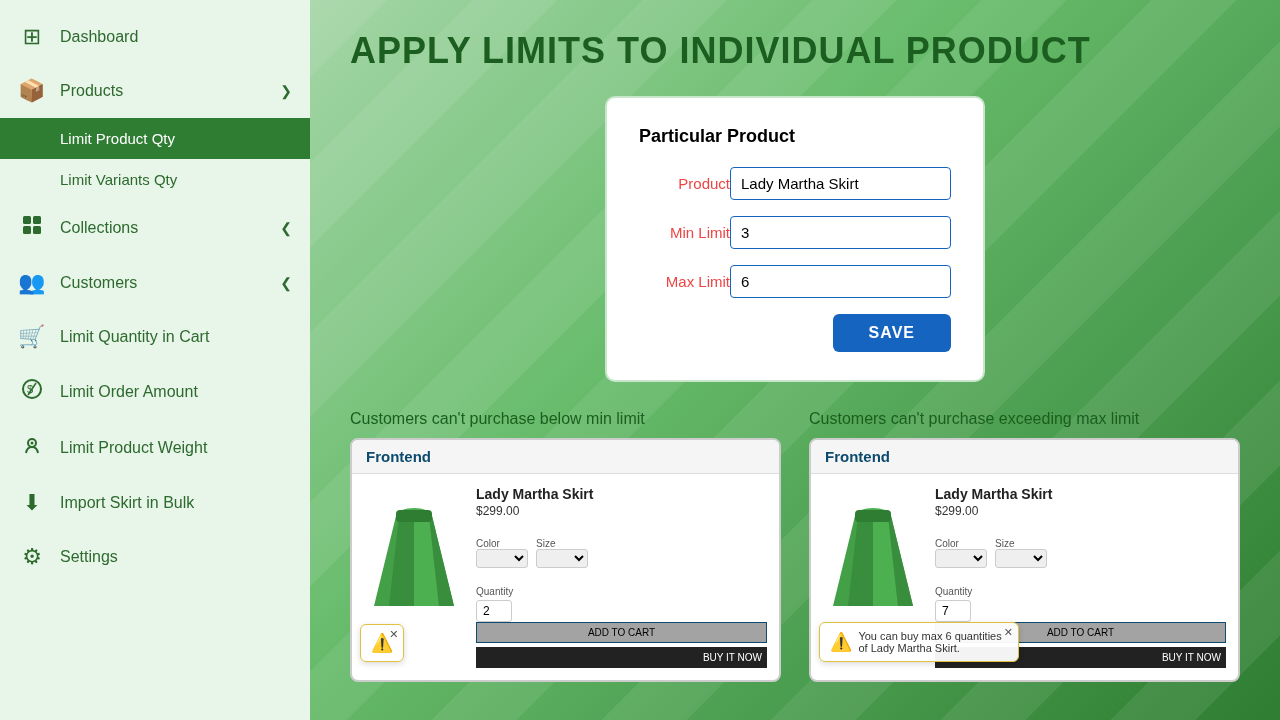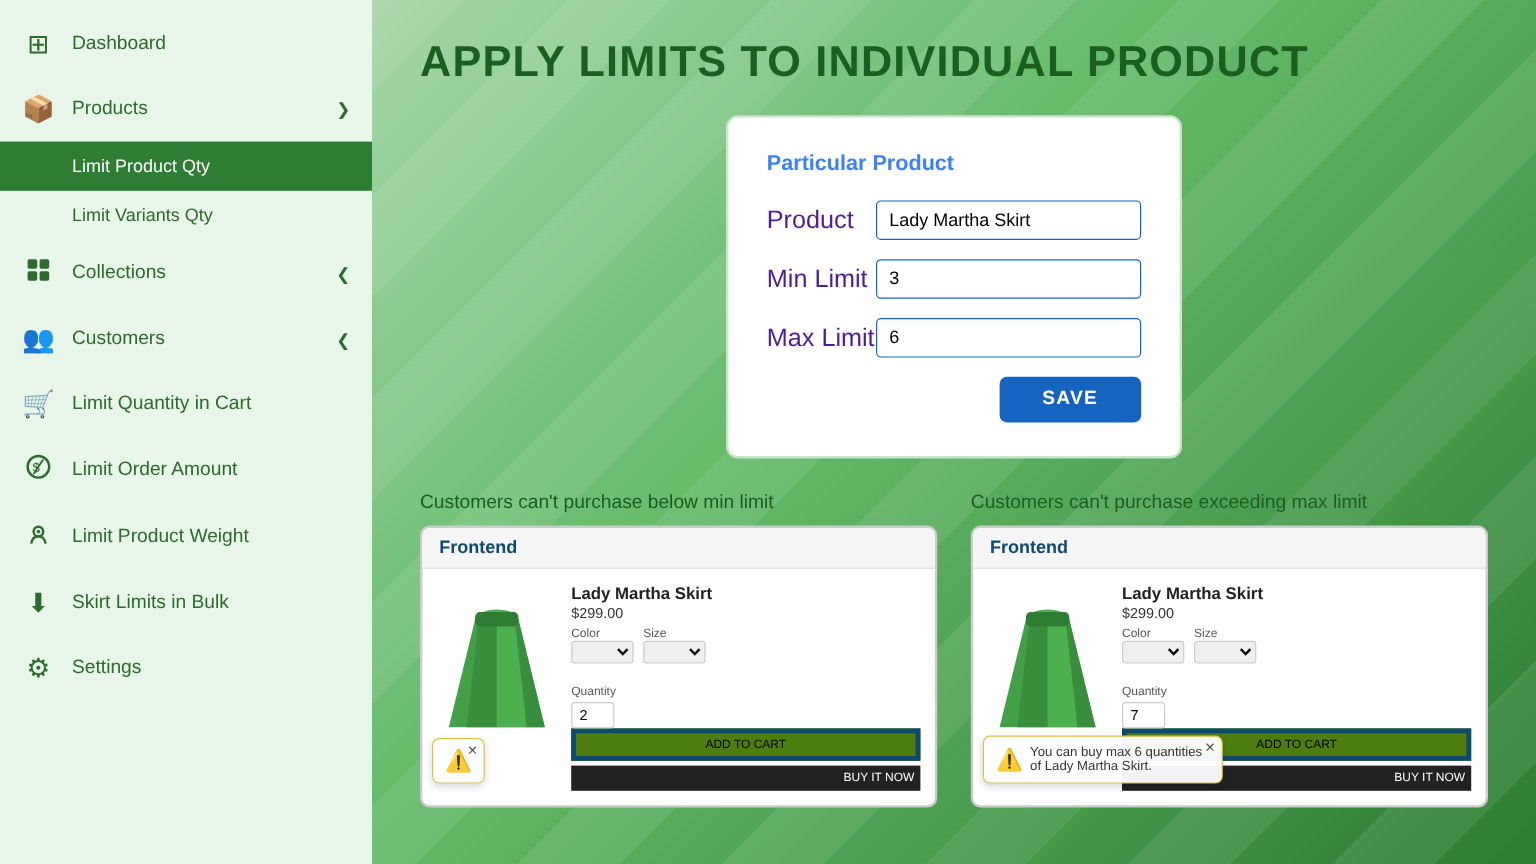--- a/index.html
+++ b/index.html
@@ -83,33 +83,34 @@
       border: 2px solid #c8e6c9;
       padding: 28px 32px;
       max-width: 380px;
       margin: 0 auto 28px auto;
       position: relative;
       z-index: 1;
     }
     .card-title {
       font-size: 18px;
       font-weight: bold;
-      color: #3b82f6;
+      color: #000000;
       margin-bottom: 20px;
     }
     .form-row {
       display: flex;
       align-items: center;
       margin-bottom: 16px;
     }
     .form-label {
       width: 110px;
-      font-size: 21px;
-      color: #4c1d95;
+      font-size: 15px;
+      color: #ef4444;
       font-weight: 500;
+      text-align: right;
     }
     .form-input {
       flex: 1;
       border: 1.5px solid #1565c0;
       border-radius: 4px;
       padding: 7px 10px;
       font-size: 15px;
       outline: none;
     }
     .save-btn {
@@ -164,43 +165,43 @@
     .product-img {
       width: 100px;
       min-width: 100px;
       height: 130px;
       position: relative;
     }
     
     .skirt-svg { width: 100%; height: 100%; }
     .product-info { flex: 1; font-size: 12px; }
     .product-name { font-size: 14px; font-weight: bold; color: #222; margin-bottom: 2px; }
-    .product-price { font-size: 12px; color: #333; margin-bottom: 5px; }
+    .product-price { font-size: 12px; color: #333; margin-bottom: 20px; }
     .field-row { display: flex; gap: 8px; margin-bottom: 18px; }
     .field-label { font-size: 10px; color: #555; }
     .field-select {
       border: 1px solid #ccc;
       border-radius: 3px;
       padding: 2px 18px;
       font-size: 10px;
       width: 52px;
     }
     .qty-label { font-size: 10px; color: #555; margin-bottom: 3px; }
     .qty-input {
       border: 1px solid #ccc;
       border-radius: 3px;
       padding: 3px 6px;
       width: 36px;
       font-size: 12px;
     }
     .add-cart-btn {
       display: block;
       width: 100%;
-      background: #4d7c0f;
-      border: 4px solid #0c4a6e;
+      background: #a3a3a3;
+      border: 1px solid #0c4a6e;
       padding: 4px;
       font-size: 10px;
       cursor: pointer;
       margin-bottom: 4px;
       text-align: center;
     }
     .buy-btn {
       display: block;
       width: 100%;
       background: #222;
@@ -300,21 +301,21 @@
         <circle cx="11" cy="9" r="4" stroke="#2d6a2d" stroke-width="2" fill="none"></circle>
         <path d="M5 19 Q6 13 11 13 Q16 13 17 19" stroke="#2d6a2d" stroke-width="2" fill="none"></path>
         <circle cx="11" cy="9" r="1.5" fill="#2d6a2d"></circle>
       </svg>
     </span>
     <span>Limit Product Weight</span>
   </div>
 
   <div class="sidebar-item">
     <span class="icon">⬇</span>
-    <span>Skirt Limits in Bulk</span>
+    <span>Import Skirt in Bulk</span>
   </div>
 
   <div class="sidebar-item">
     <span class="icon">⚙</span>
     <span>Settings</span>
   </div>
 </div>
 
 <div id="main">
   <h1 class="page-title">APPLY LIMITS TO INDIVIDUAL PRODUCT</h1>

